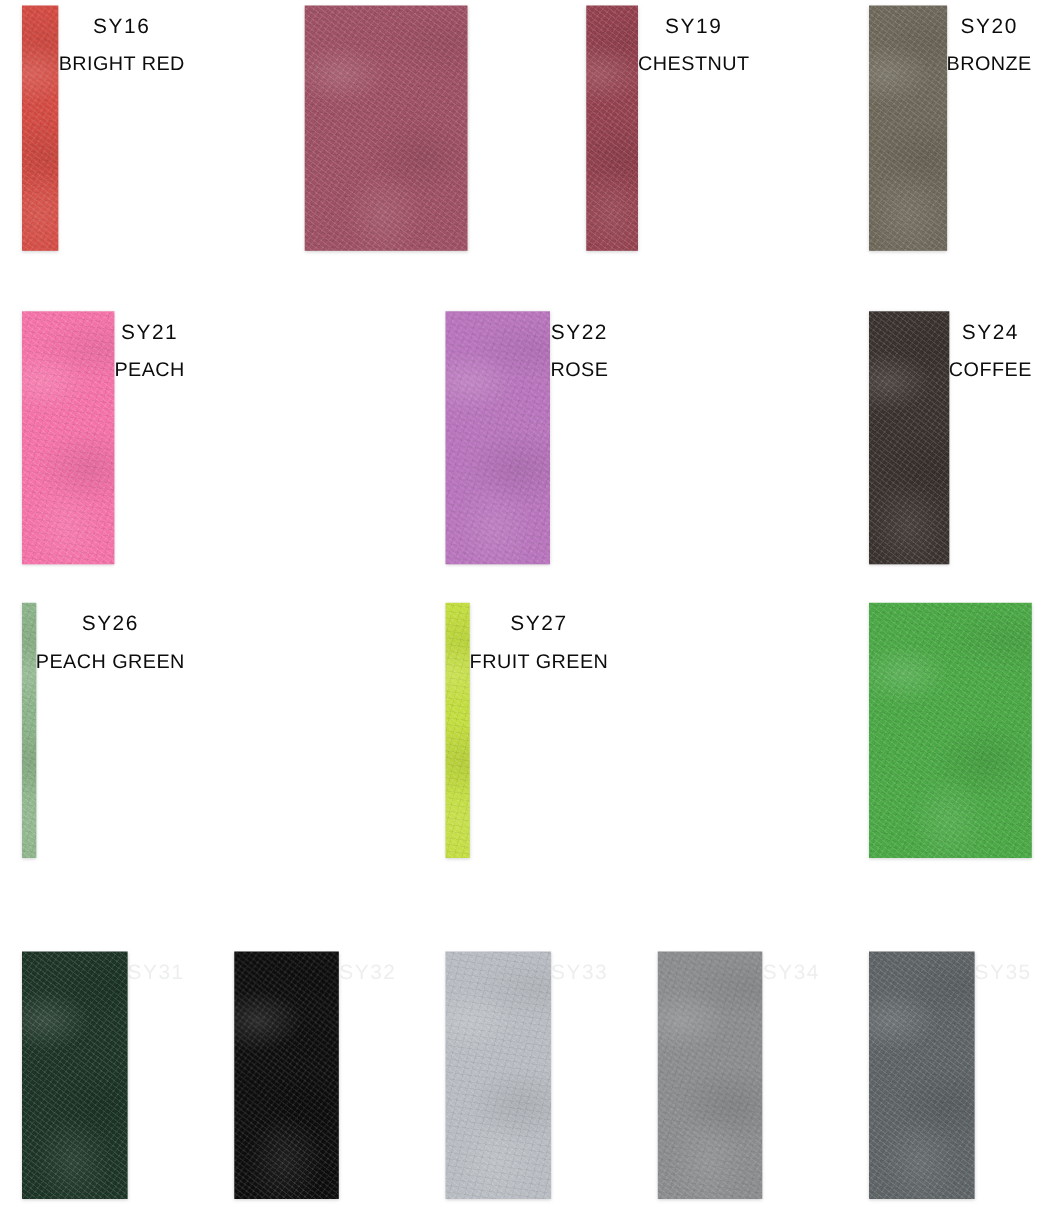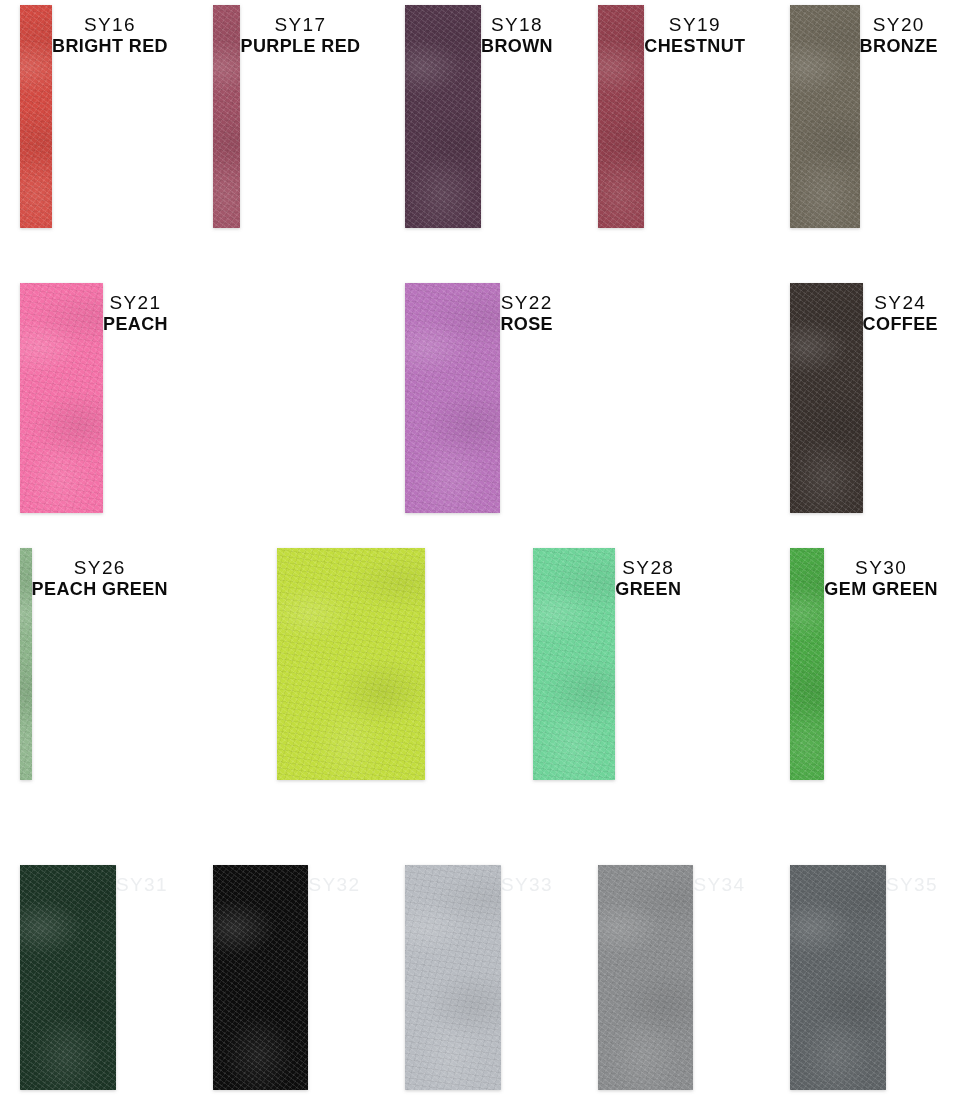--- a/index.html
+++ b/index.html
@@ -94,22 +94,22 @@
     display: block;
     font-size: 19px;
     letter-spacing: 1.4px;
     font-weight: 400;
   }
 
   .swatch-name {
     display: block;
     font-size: 18px;
     letter-spacing: 0.4px;
-    font-weight: 700;
-    margin-top: 1px;
+    font-weight: 400;
+    margin-top: 13px;
   }
 
   .cut-caption .swatch-code,
   .cut-caption .swatch-name {
     color: #eceef0;
   }
 </style>
 </head>
 <body>
 
@@ -118,31 +118,20 @@
 <div class="swatch-row row-1">
       <div class="swatch-cell">
         <div class="swatch-tile" style="background: rgb(211, 74, 66);"></div>
         <div class="swatch-caption">
           <span class="swatch-code">SY16</span>
           <span class="swatch-name">BRIGHT RED</span>
         </div>
       </div>
       <div class="swatch-cell">
         <div class="swatch-tile" style="background: rgb(158, 80, 100);"></div>
-        <div class="swatch-caption">
-          <span class="swatch-code">SY17</span>
-          <span class="swatch-name">PURPLE RED</span>
-        </div>
-      </div>
-      <div class="swatch-cell">
-        <div class="swatch-tile" style="background: rgb(82, 54, 74);"></div>
-        <div class="swatch-caption">
-          <span class="swatch-code">SY18</span>
-          <span class="swatch-name">BROWN</span>
-        </div>
       </div>
       <div class="swatch-cell">
         <div class="swatch-tile" style="background: rgb(148, 65, 79);"></div>
         <div class="swatch-caption">
           <span class="swatch-code">SY19</span>
           <span class="swatch-name">CHESTNUT</span>
         </div>
       </div>
       <div class="swatch-cell">
         <div class="swatch-tile" style="background: rgb(110, 104, 90);"></div>
@@ -178,34 +167,27 @@
     <div class="swatch-row row-3">
       <div class="swatch-cell">
         <div class="swatch-tile" style="background: rgb(140, 180, 138);"></div>
         <div class="swatch-caption">
           <span class="swatch-code">SY26</span>
           <span class="swatch-name">PEACH GREEN</span>
         </div>
       </div>
       <div class="swatch-cell">
         <div class="swatch-tile" style="background: rgb(194, 221, 62);"></div>
-      </div>
-      <div class="swatch-cell">
-        <div class="swatch-tile" style="background: rgb(111, 212, 154);"></div>
-        <div class="swatch-caption">
-          <span class="swatch-code">SY28</span>
-          <span class="swatch-name">GREEN</span>
+        <div class="swatch-caption">
+          <span class="swatch-code">SY27</span>
+          <span class="swatch-name">FRUIT GREEN</span>
         </div>
       </div>
       <div class="swatch-cell">
         <div class="swatch-tile" style="background: rgb(74, 168, 69);"></div>
-        <div class="swatch-caption">
-          <span class="swatch-code">SY30</span>
-          <span class="swatch-name">GEM GREEN</span>
-        </div>
       </div>
     </div>
     <div class="swatch-row row-4">
       <div class="swatch-cell">
         <div class="swatch-tile" style="background: rgb(28, 53, 38);"></div>
         <div class="swatch-caption cut-caption">
           <span class="swatch-code">SY31</span>
           <span class="swatch-name"></span>
         </div>
       </div>

